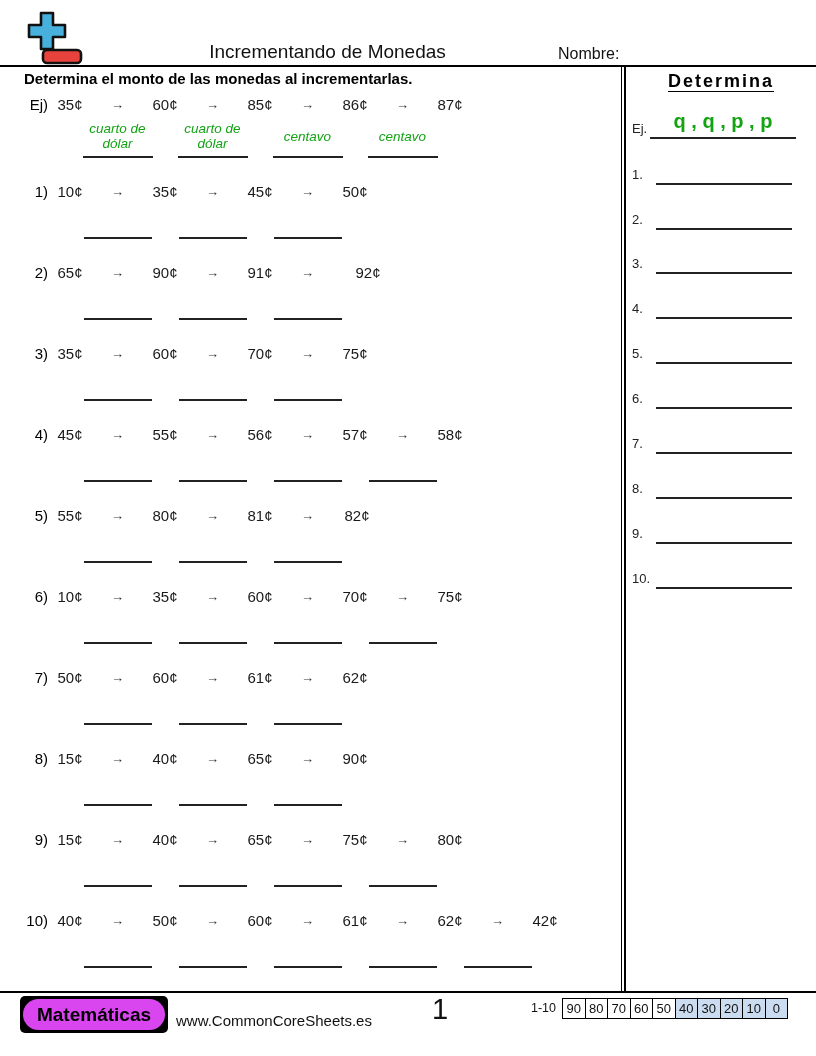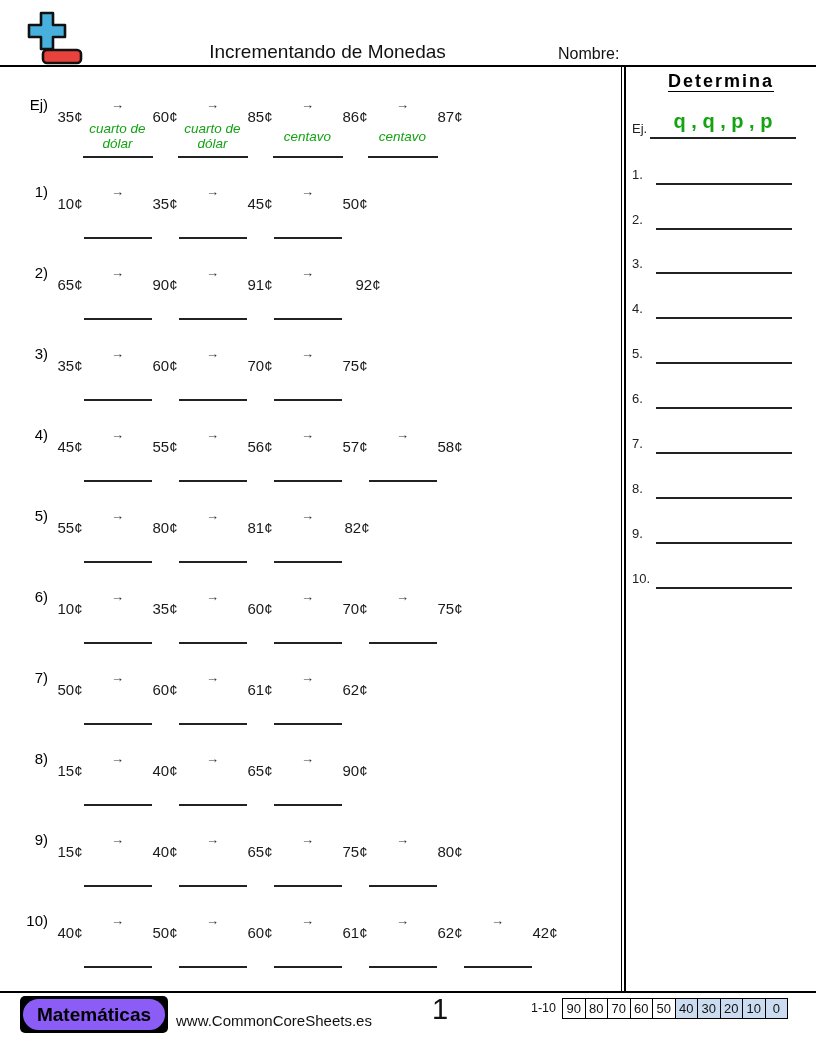--- a/index.html
+++ b/index.html
@@ -12,21 +12,21 @@
   
   .header-rule { position:absolute; left:0; top:65px; width:816px; height:2px; background:#000; }
   .logo { position:absolute; left:22px; top:10px; width:62px; height:56px; }
   .page-title { position:absolute; left:0; top:41px; width:655px; text-align:center; font-size:19px; color:#111; }
   .name-label { position:absolute; left:558px; top:45px; font-size:16px; color:#111; }
   .instruction { position:absolute; left:24px; top:70px; font-size:15px; font-weight:bold; color:#000; }
 
   
   .problem-row, .example-row { position:absolute; left:0; width:620px; }
   .plabel { position:absolute; left:0; top:0; width:48px; text-align:right; font-size:15px; font-weight:normal; color:#000; }
-  .val { position:absolute; top:0; width:60px; text-align:center; font-size:15px; color:#1a1a1a; white-space:nowrap;margin-top:12px; }
+  .val { position:absolute; top:0; width:60px; text-align:center; font-size:15px; color:#1a1a1a; white-space:nowrap; }
   .arr { position:absolute; top:1px; width:35px; text-align:center; font-size:13px; color:#333; }
   .blank { position:absolute; height:0; border-top:2px solid #222; }
   .prob-blank { top:54px; width:68px; }
   
   .ex-ans { position:absolute; top:22px; width:84px; height:36px; display:flex; align-items:center; justify-content:center;
             text-align:center; font-size:13.5px; line-height:15px;font-style:italic; }
   .ex-blank { top:60px; width:70px; }
 
   
   .sep-thin  { position:absolute; left:621px; top:67px; width:1px; height:926px; background:#000; }
@@ -35,41 +35,42 @@
                    font-size:18px; font-weight:bold; letter-spacing:2px; color:#000;
                    text-decoration:underline; text-underline-offset:4px; }
   .ans-label { position:absolute; font-size:13px; color:#222; }
   .ans-line  { position:absolute; height:0; border-top:2px solid #222; }
   .ans-example-value { position:absolute; left:650px; top:110px; width:146px; text-align:center;
                        font-size:20px; font-weight:bold; }
 
   
   .footer-rule { position:absolute; left:0; top:991px; width:816px; height:2px; background:#000; }
   .brand-box { position:absolute; left:20px; top:996px; width:148px; height:37px; background:#000; border-radius:5px; }
-  .brand-pill { position:absolute; left:3px; top:3px; right:3px; bottom:3px; background:#8b5cf6; border-radius:17px;
+  .brand-pill { position:absolute; left:3px; top:3px; right:3px; bottom:3px; background:#d946ef; border-radius:17px;
                 display:flex; align-items:center; justify-content:center; font-size:19px; font-weight:bold; color:#000; }
   .site-url { position:absolute; left:176px; top:1012px; font-size:15px; color:#111; }
   .page-number { position:absolute; left:330px; top:993px; width:220px; text-align:center; font-size:29px; color:#111; }
   .score-label { position:absolute; left:531px; top:1001px; font-size:12.5px; color:#111; }
   .score-grid { position:absolute; left:563px; top:998px; display:flex; }
   .score-cell { width:23.5px; height:21px; border:1px solid #000; margin-left:-1px;
                 display:flex; align-items:center; justify-content:center; font-size:13px; color:#111; background:#fff; }
 </style>
 </head>
 <body>
 
 <div class="page">
 
   <svg class="logo" viewBox="0 0 62 56">
     <path id="logo-plus" d="M25 3 h12 v12 h12 v12 h-12 v12 h-12 v-12 h-12 v-12 h12 z" transform="translate(-6,0)" fill="#47b0dd" stroke="#111" stroke-width="2.6" stroke-linejoin="round"></path>
     <rect id="logo-minus" x="21" y="40" width="38" height="13" rx="4" fill="#e8423c" stroke="#111" stroke-width="2.6"></rect>
   </svg>
   <div class="page-title">Incrementando de Monedas</div>
   <div class="name-label">Nombre:</div>
   <div class="header-rule"></div>
+  <div class="instruction">Determina el monto de las monedas al incrementarlas.</div>
 
   <div id="problems-root">
       <div class="example-row" style="top: 96px;">
         <span class="plabel">Ej)</span>
         <span class="val" style="left: 40px;">35¢</span>
         <span class="arr" style="left: 100px;">→</span>
         <div class="ex-ans" style="left: 75.5px; color: rgb(19, 163, 19);">cuarto de dólar</div>
         <div class="blank ex-blank" style="left: 82.5px;"></div>
         <span class="val" style="left: 135px;">60¢</span>
         <span class="arr" style="left: 195px;">→</span>

